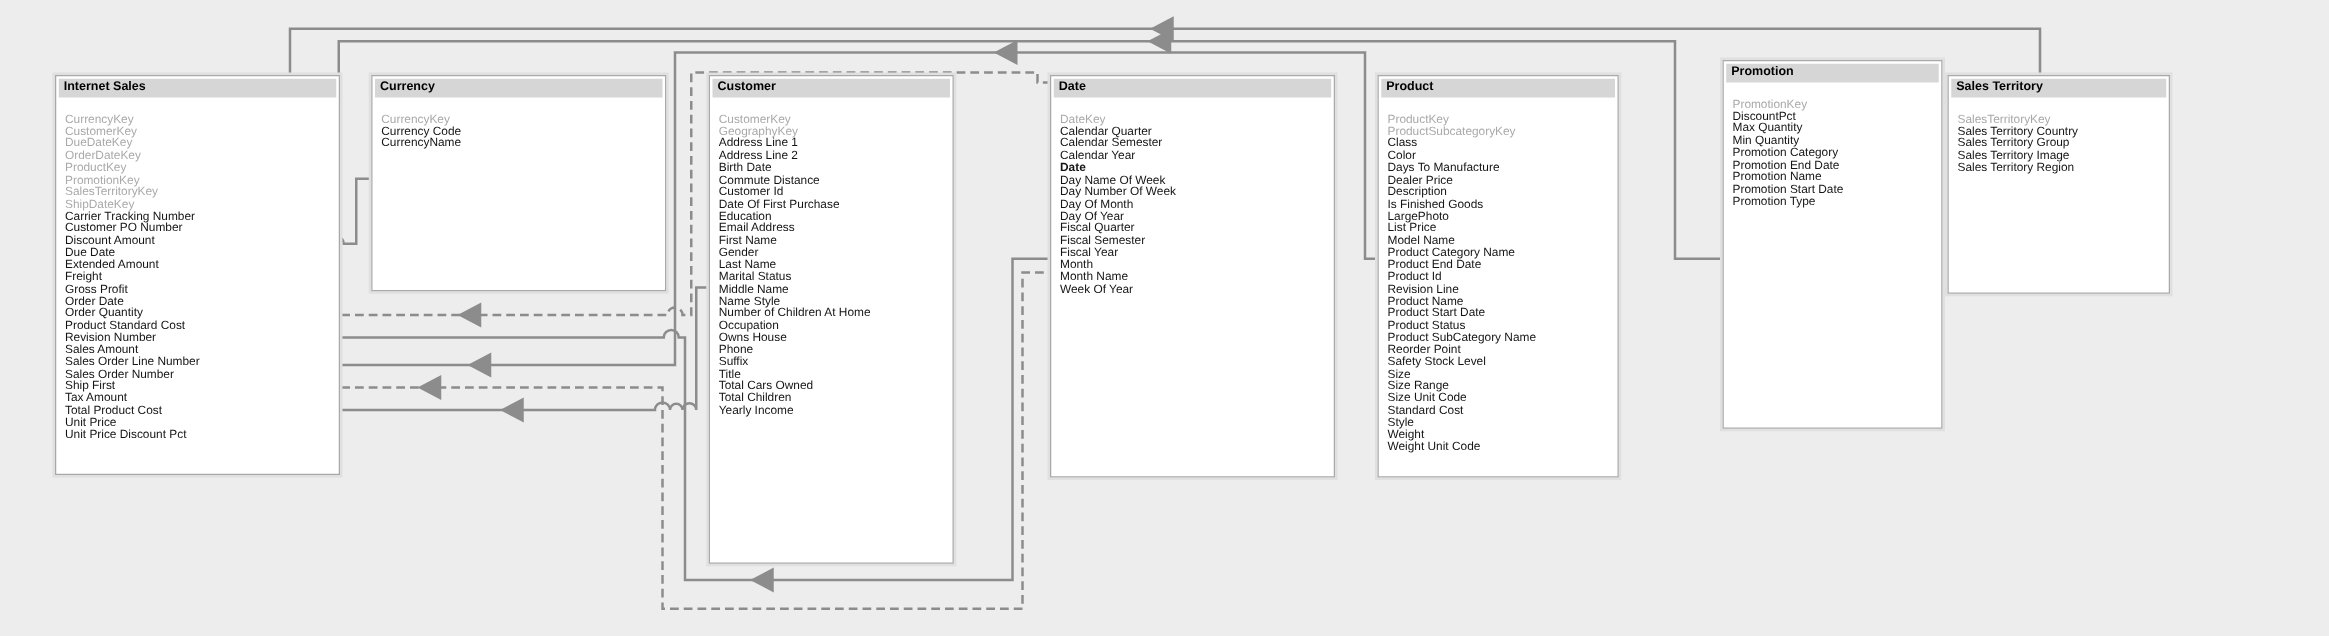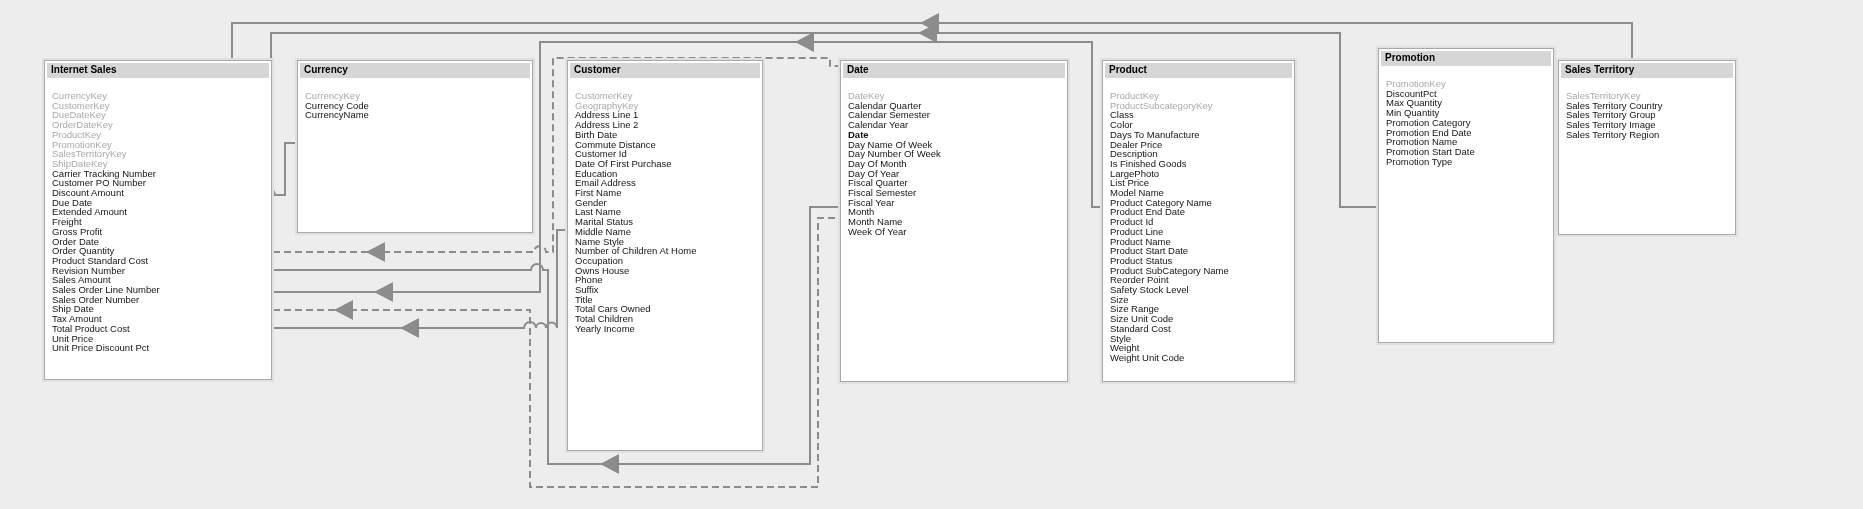--- a/index.html
+++ b/index.html
@@ -90,21 +90,21 @@
           <div class="fld">Extended Amount</div>
           <div class="fld">Freight</div>
           <div class="fld">Gross Profit</div>
           <div class="fld">Order Date</div>
           <div class="fld">Order Quantity</div>
           <div class="fld">Product Standard Cost</div>
           <div class="fld">Revision Number</div>
           <div class="fld">Sales Amount</div>
           <div class="fld">Sales Order Line Number</div>
           <div class="fld">Sales Order Number</div>
-          <div class="fld">Ship Date</div>
+          <div class="fld">Ship First</div>
           <div class="fld">Tax Amount</div>
           <div class="fld">Total Product Cost</div>
           <div class="fld">Unit Price</div>
           <div class="fld">Unit Price Discount Pct</div>
         </div>
       </div>
       <div class="tbl" style="left: 297px; top: 60px; width: 236px; height: 173px;">
         <div class="tbl-header">Currency</div>
         <div class="tbl-fields">
           <div class="fld muted">CurrencyKey</div>
@@ -172,21 +172,21 @@
           <div class="fld">Days To Manufacture</div>
           <div class="fld">Dealer Price</div>
           <div class="fld">Description</div>
           <div class="fld">Is Finished Goods</div>
           <div class="fld">LargePhoto</div>
           <div class="fld">List Price</div>
           <div class="fld">Model Name</div>
           <div class="fld">Product Category Name</div>
           <div class="fld">Product End Date</div>
           <div class="fld">Product Id</div>
-          <div class="fld">Product Line</div>
+          <div class="fld">Revision Line</div>
           <div class="fld">Product Name</div>
           <div class="fld">Product Start Date</div>
           <div class="fld">Product Status</div>
           <div class="fld">Product SubCategory Name</div>
           <div class="fld">Reorder Point</div>
           <div class="fld">Safety Stock Level</div>
           <div class="fld">Size</div>
           <div class="fld">Size Range</div>
           <div class="fld">Size Unit Code</div>
           <div class="fld">Standard Cost</div>

